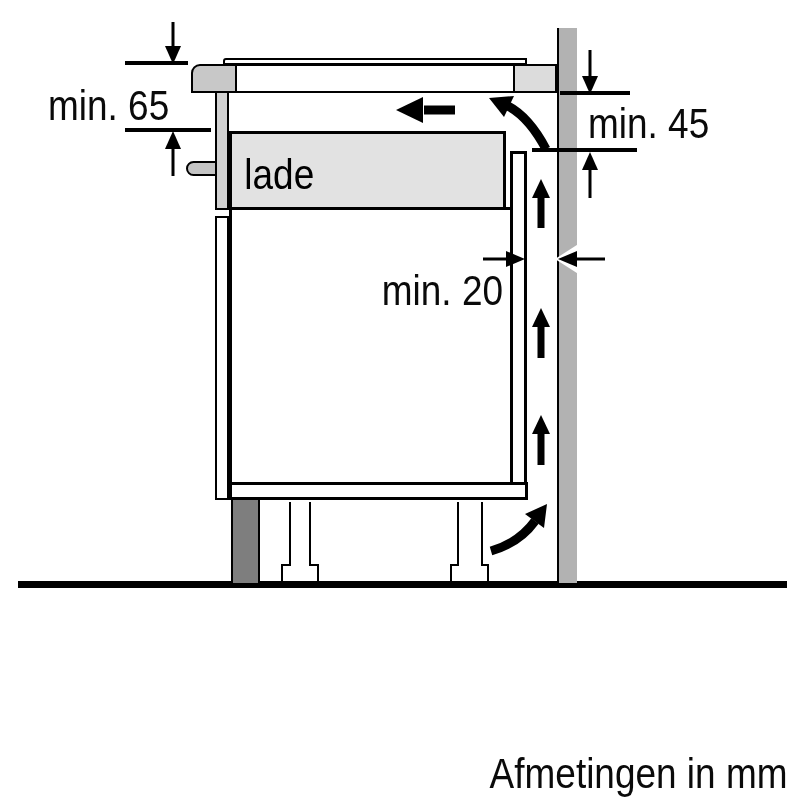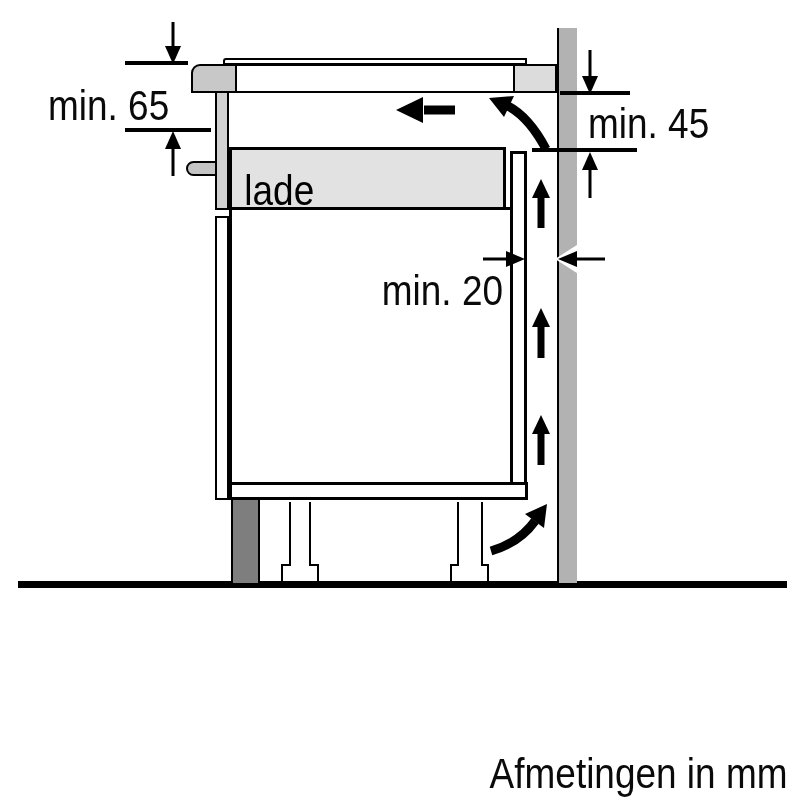--- a/index.html
+++ b/index.html
@@ -17,21 +17,21 @@
   .label.r{transform-origin:right top;text-align:right;}
   
   .wall{left:557px;top:28px;width:20px;height:555px;background:#b2b2b2;border-left:2px solid #000;z-index:2;}
   .floor{left:18px;top:581px;width:769px;height:7px;background:#000;z-index:1;}
   .glass{left:223px;top:58px;width:304px;height:7px;background:#fff;border:2px solid #000;border-radius:3px 0 0 0;z-index:4;}
   .wtopL{left:191px;top:64px;width:46px;height:29px;background:#c8c8c8;border:2px solid #000;border-radius:9px 0 0 0;z-index:3;}
   .wtopM{left:235px;top:64px;width:280px;height:29px;background:#fff;border:2px solid #000;z-index:3;}
   .wtopR{left:513px;top:64px;width:44px;height:29px;background:#dcdcdc;border:2px solid #000;z-index:3;}
   .hobstrip{left:215px;top:91px;width:14px;height:119px;background:#d2d2d2;border:2px solid #000;z-index:3;}
   .knob{left:186px;top:161px;width:32px;height:15px;background:#c4c4c4;border:2px solid #000;border-radius:8px 0 0 8px;z-index:2;}
-  .drawer{left:229px;top:147px;width:277px;height:88px;background:#e2e2e2;border:3px solid #000;z-index:2;display:flex;align-items:center;}
+  .drawer{left:229px;top:131px;width:277px;height:88px;background:#e2e2e2;border:3px solid #000;z-index:2;display:flex;align-items:center;}
   .interior{left:229px;top:207px;width:284px;height:278px;z-index:2;}
   .frontstrip{left:215px;top:216px;width:14px;height:284px;border-width:2px;z-index:2;}
   .bottomband{left:229px;top:482px;width:299px;height:18px;z-index:2;}
   .sidepanel{left:510px;top:151px;width:17px;height:334px;z-index:2;}
   .plinth{left:231px;top:500px;width:29px;height:83px;background:#7e7e7e;border-left:2px solid #000;border-right:2px solid #000;z-index:2;}
   .legcol{border:none;border-left:2px solid #000;border-right:2px solid #000;z-index:4;}
   .leg1col{left:289px;top:502px;width:22px;height:64px;}
   .leg2col{left:457px;top:502px;width:26px;height:64px;}
   .legfoot{border-width:2px;z-index:3;}
   .leg1foot{left:281px;top:564px;width:38px;height:19px;}

